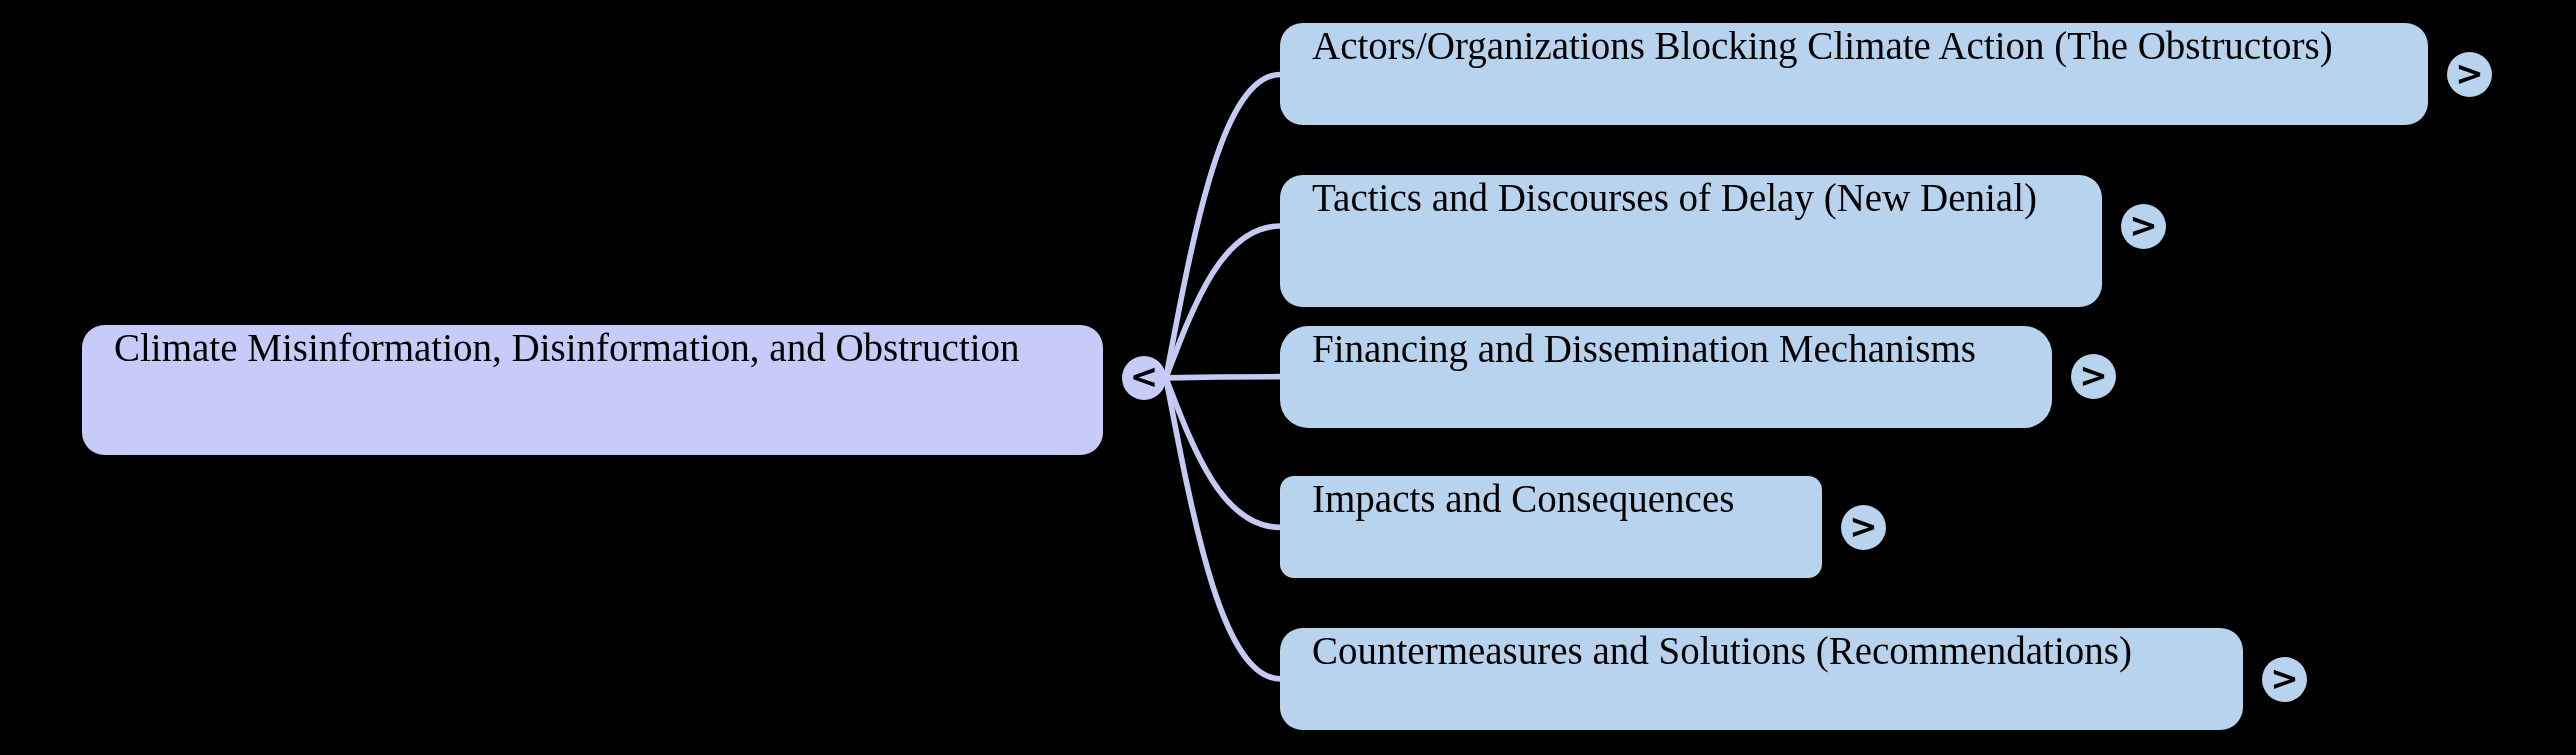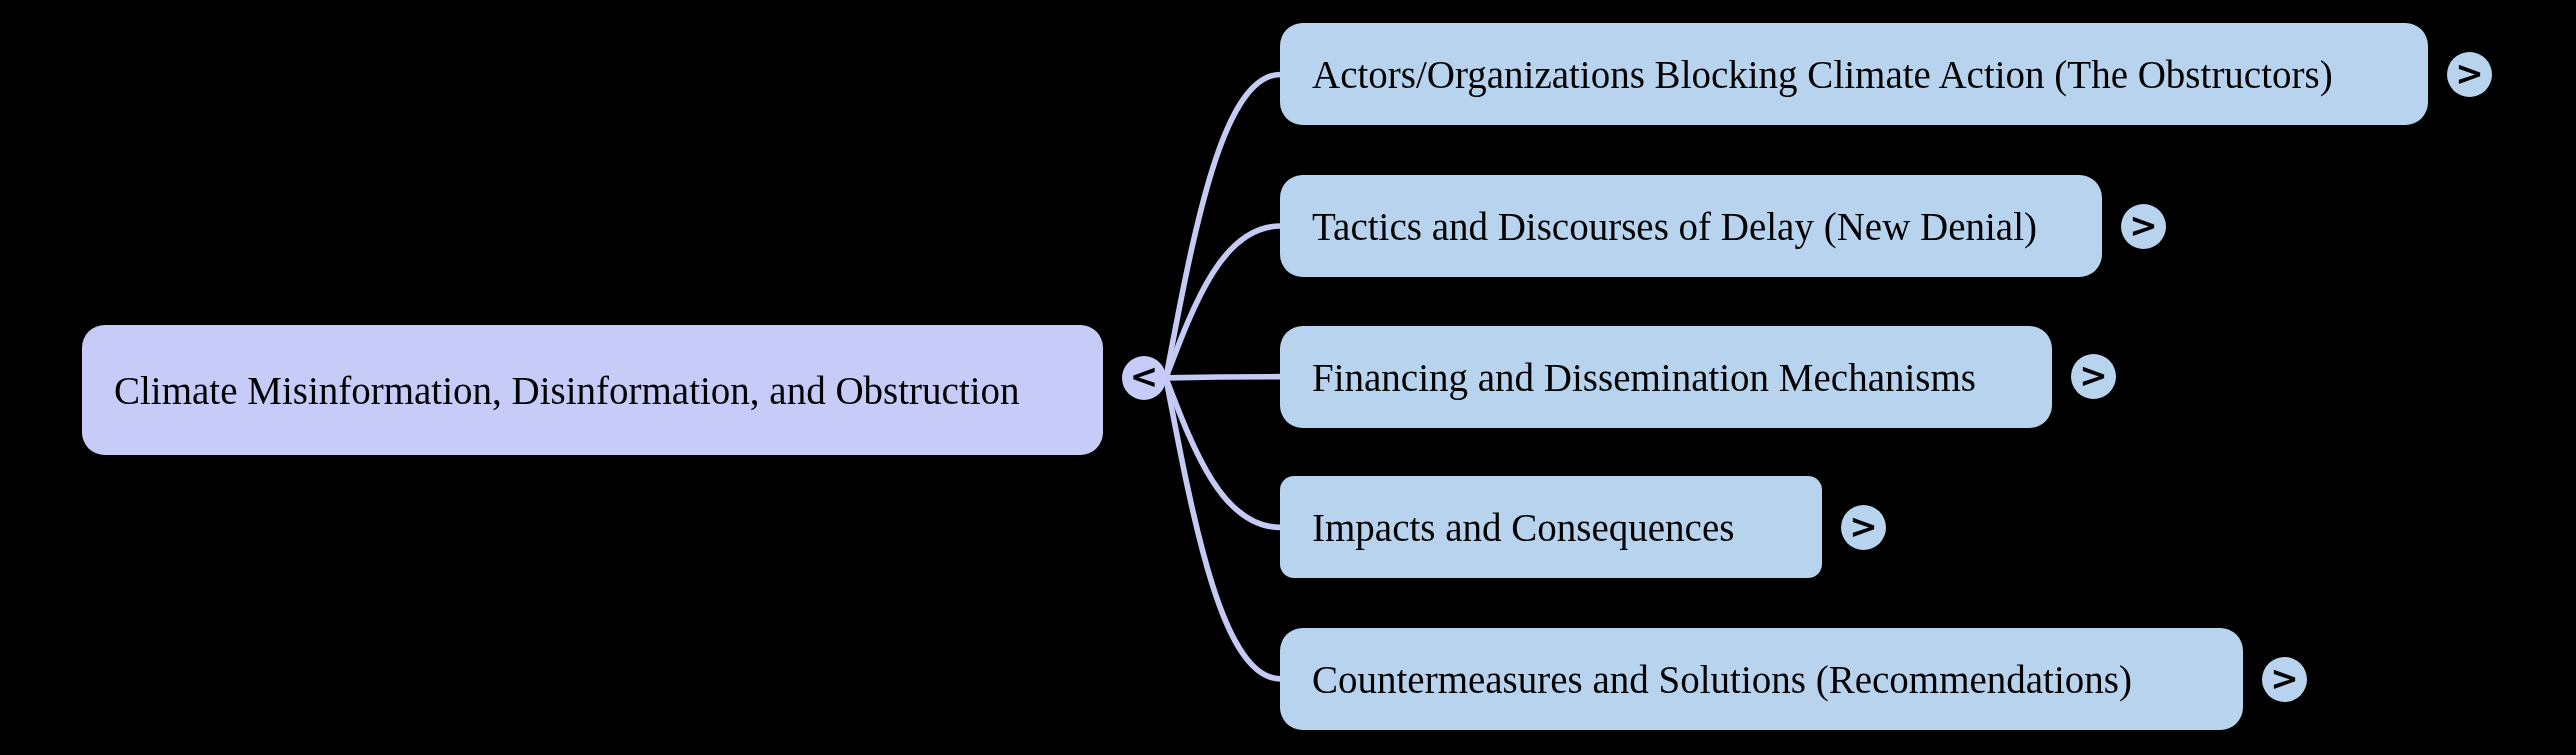--- a/index.html
+++ b/index.html
@@ -11,21 +11,20 @@
     font-family: "Liberation Serif", serif;
   }
   #links-svg {
     position: absolute; left: 0; top: 0;
     width: 2576px; height: 755px;
     display: block;
   }
   .node {
     position: absolute;
     display: flex;
-    align-items: center;
     border-radius: 22.6px;
     box-sizing: border-box;
     padding: 0 32px;
     cursor: pointer;
   }
   .node .label {
     font-size: 39px;
     color: #000000;
     white-space: nowrap;
     letter-spacing: 0px;
@@ -70,28 +69,28 @@
   <span class="glyph">&lt;</span>
 </div>
 
 <div class="node node-child" id="node-child-0" style="left: 1280px; top: 23.4px; width: 1148px; height: 102px; background: rgb(184, 211, 238);">
   <span class="label">Actors/Organizations Blocking Climate Action (The Obstructors)</span>
 </div>
 <div class="toggle toggle-child" id="toggle-child-0" style="left: 2447px; top: 52px; width: 45px; height: 45px; background: rgb(184, 211, 238);">
   <span class="glyph">&gt;</span>
 </div>
 
-<div class="node node-child" id="node-child-1" style="left: 1280px; top: 175px; width: 822px; height: 102px; background: rgb(184, 211, 238);">
+<div class="node node-child" id="node-child-1" style="left: 1280px; top: 175px; width: 822px; height: 132px; background: rgb(184, 211, 238);">
   <span class="label">Tactics and Discourses of Delay (New Denial)</span>
 </div>
 <div class="toggle toggle-child" id="toggle-child-1" style="left: 2121px; top: 204px; width: 45px; height: 45px; background: rgb(184, 211, 238);">
   <span class="glyph">&gt;</span>
 </div>
 
-<div class="node node-child" id="node-child-2" style="left: 1280px; top: 326px; width: 772px; height: 102px; background: rgb(184, 211, 238);">
+<div class="node node-child" id="node-child-2" style="left: 1280px; top: 326px; width: 772px; height: 102px; background: rgb(184, 211, 238); border-radius: 28px;">
   <span class="label">Financing and Dissemination Mechanisms</span>
 </div>
 <div class="toggle toggle-child" id="toggle-child-2" style="left: 2071px; top: 354px; width: 45px; height: 45px; background: rgb(184, 211, 238);">
   <span class="glyph">&gt;</span>
 </div>
 
 <div class="node node-child" id="node-child-3" style="left: 1280px; top: 476px; width: 542px; height: 102px; background: rgb(184, 211, 238); border-radius: 14px;">
   <span class="label">Impacts and Consequences</span>
 </div>
 <div class="toggle toggle-child" id="toggle-child-3" style="left: 1841px; top: 505px; width: 45px; height: 45px; background: rgb(184, 211, 238);">

